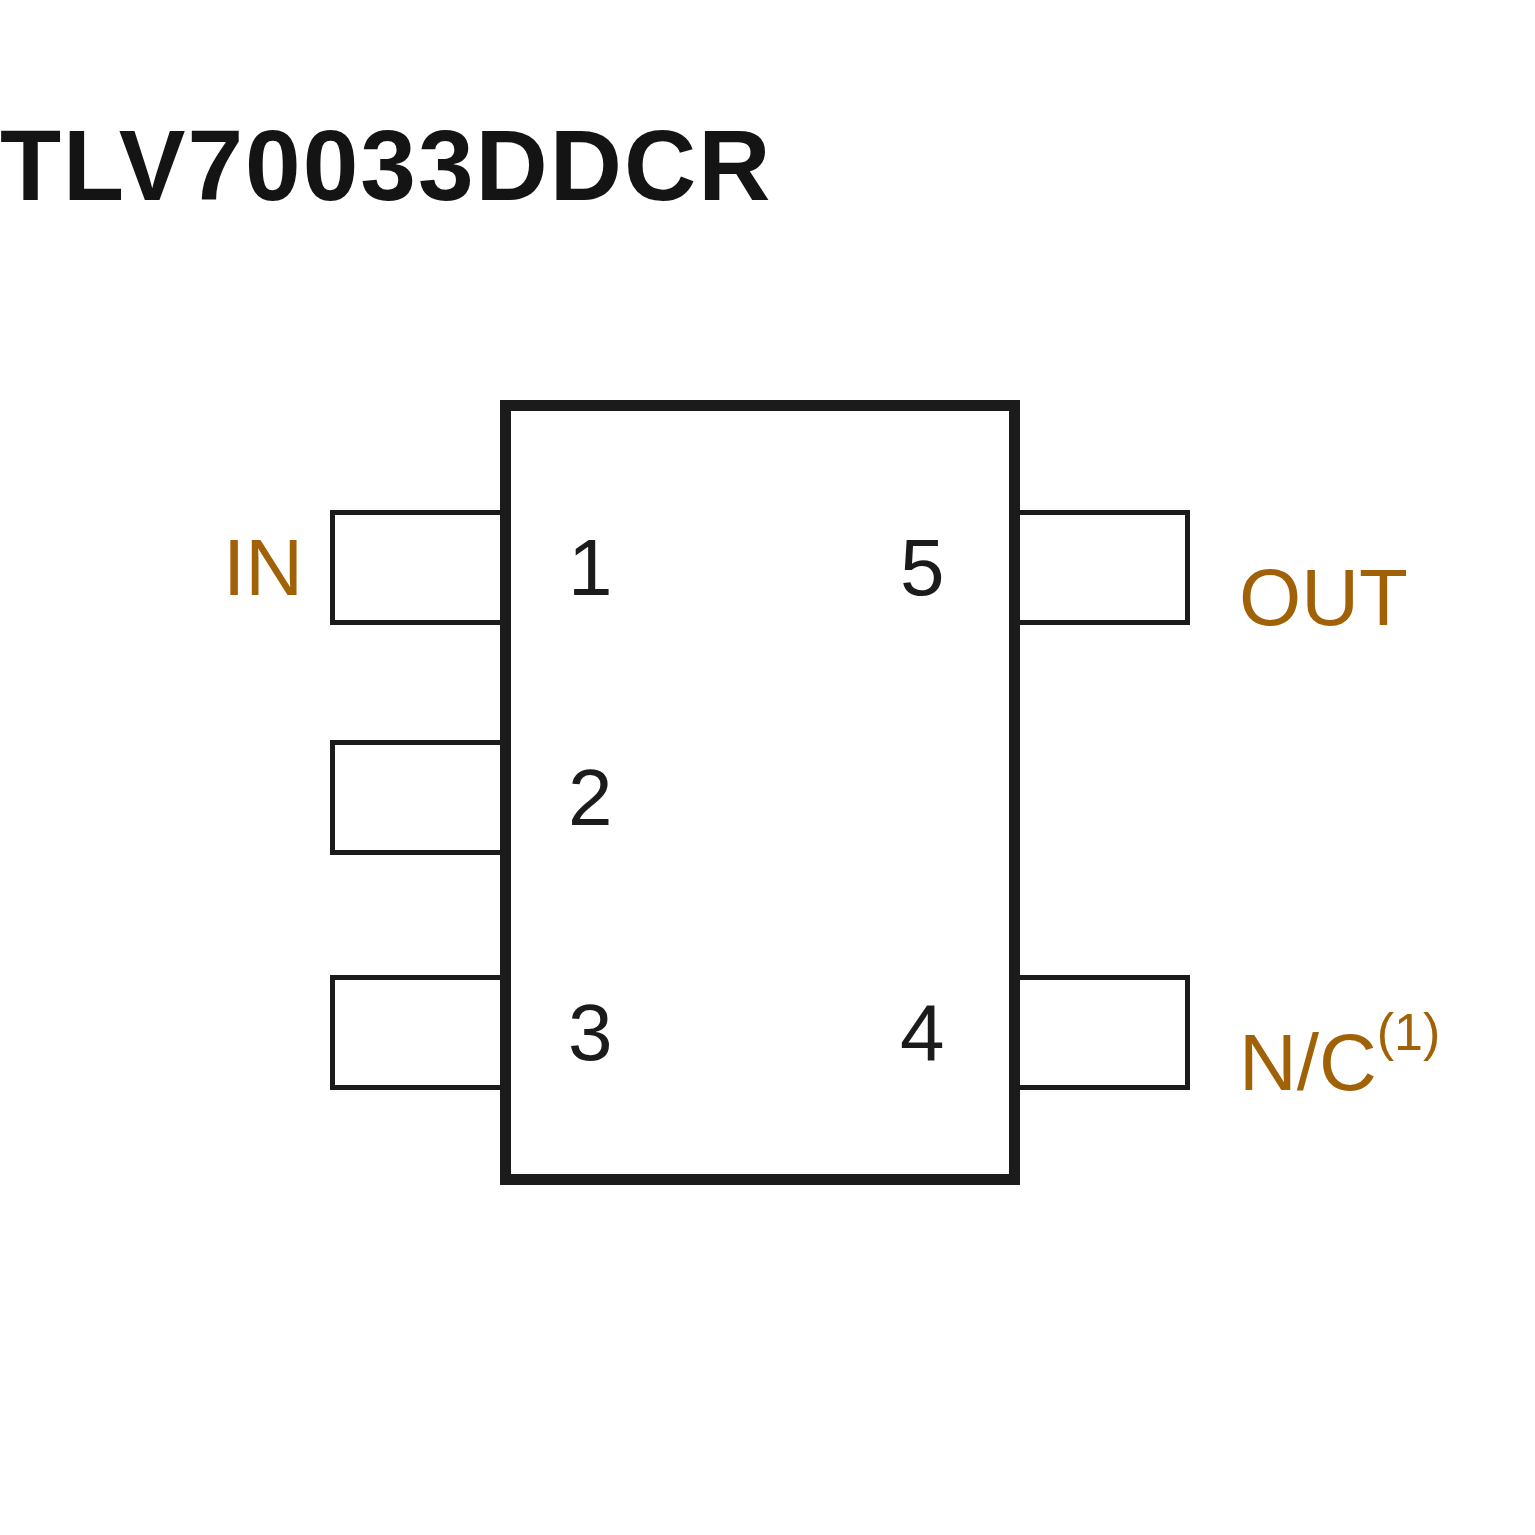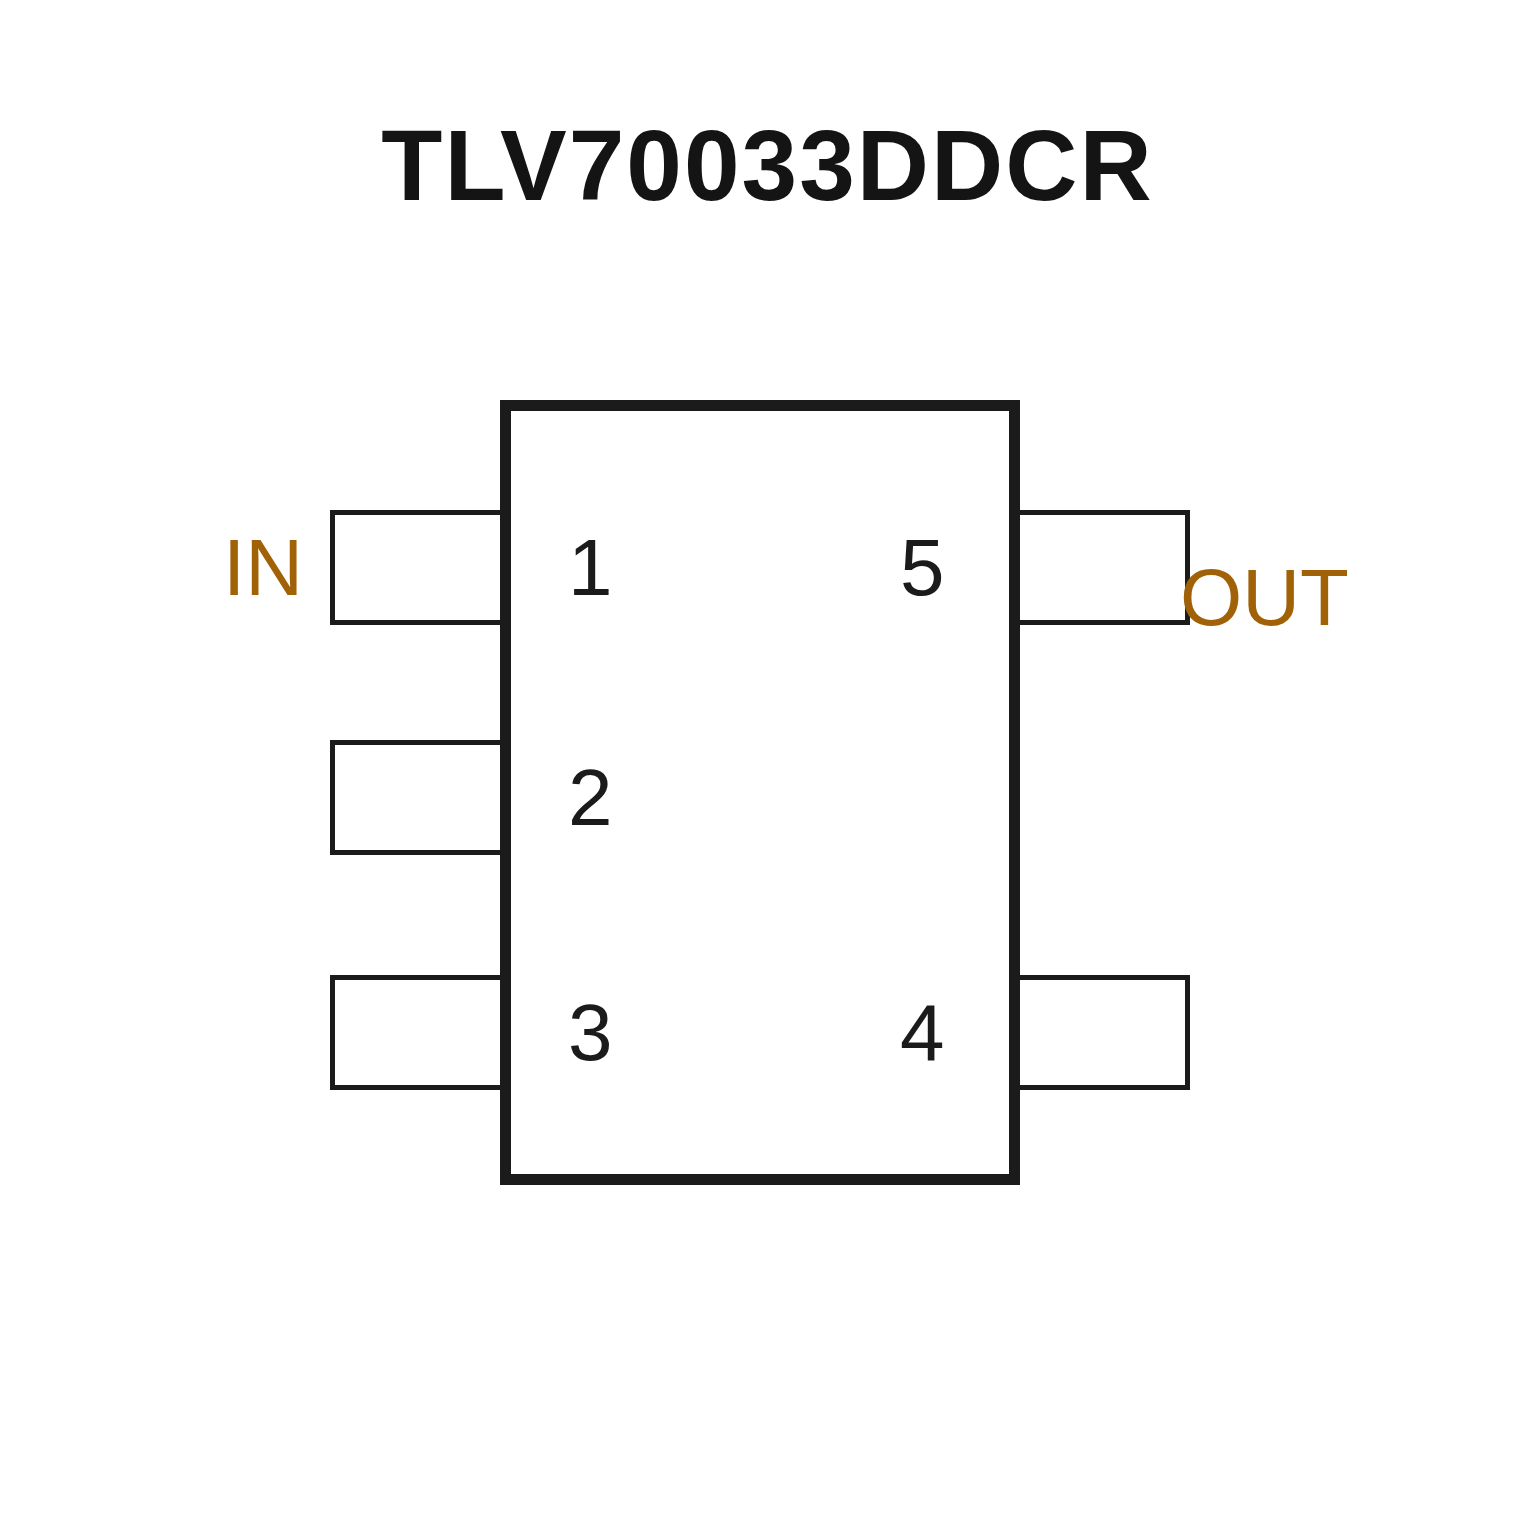--- a/index.html
+++ b/index.html
@@ -14,21 +14,21 @@
     background: #ffffff;
     font-family: "Liberation Sans", sans-serif;
     color: #1b1b1b;
     overflow: hidden;
   }
   .title {
     position: absolute;
     left: 0;
     top: 108px;
     width: 1535px;
-    text-align: center;
+    text-align: left;
     font-size: 100px;
     font-weight: bold;
     letter-spacing: 2px;
     color: #141414;
   }
   .chip-body {
     position: absolute;
     left: 500px;
     top: 400px;
     width: 520px;
@@ -52,21 +52,21 @@
 
   .lbl {
     position: absolute;
     font-size: 80px;
     line-height: 115px;
     white-space: nowrap;
     z-index: 3;
     color: #a16207;
   }
   .left-lbl  { right: 1232px; text-align: right; }
-  .right-lbl { left: 1180px; text-align: center; }
+  .right-lbl { left: 1239px; text-align: center; }
 
   .num {
     position: absolute;
     font-size: 80px;
     line-height: 115px;
     z-index: 3;
     color: #1b1b1b;
   }
   .num.nleft  { left: 568px; }
   .num.nright { left: 900px; }
@@ -90,20 +90,23 @@
   <div class="pin left" style="top:975px"></div>
 
   <div class="pin right" style="top:510px"></div>
   <div class="pin right" style="top:975px"></div>
 
   <div class="lbl left-lbl" style="top:510px">IN</div>
 
   <div class="lbl right-lbl" style="top:510px">
     <span>OUT</span><span class="note"></span>
   </div>
+  <div class="lbl right-lbl" style="top:975px">
+    <span>N/C</span><span class="note">(1)</span>
+  </div>
 
   <div class="num nleft" style="top:510px">1</div>
   <div class="num nleft" style="top:740px">2</div>
   <div class="num nleft" style="top:975px">3</div>
   <div class="num nright" style="top:510px">5</div>
   <div class="num nright" style="top:975px">4</div>
 
 </div>
 
 </body></html>

